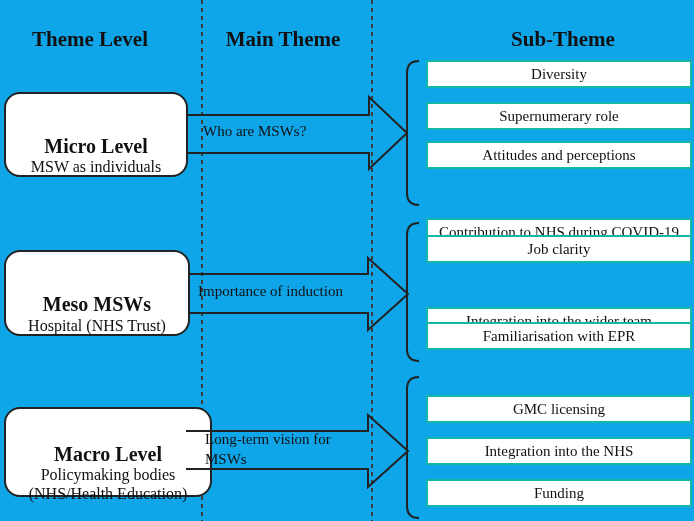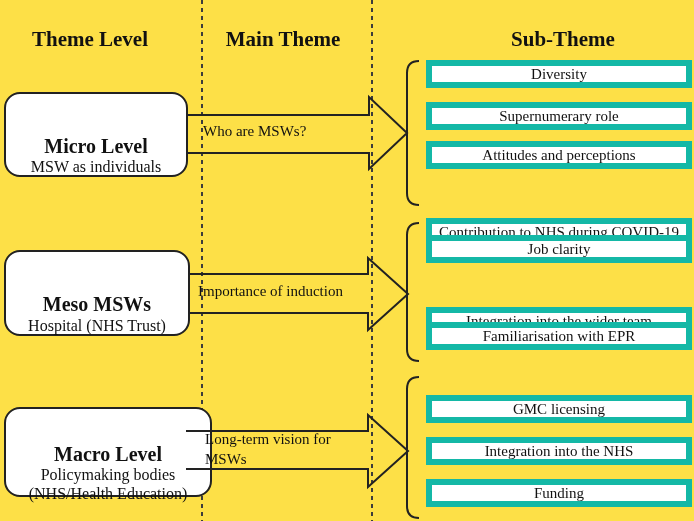--- a/index.html
+++ b/index.html
@@ -1,37 +1,37 @@
 <!DOCTYPE html>
 <html><head>
 <meta charset="utf-8">
 <style>
   html,body{margin:0;padding:0;background:#fff;}
   .canvas{
-    position:relative;width:694px;height:521px;background:#fde047;
+    position:relative;width:694px;height:521px;background:#0ea5e9;
     font-family:"Liberation Serif",serif;color:#111;overflow:hidden;text-decoration:underline;
   }
   .divider{
     position:absolute;top:0;bottom:0;width:2px;
     background:repeating-linear-gradient(to bottom,#3c3c3c 0 4px,transparent 4px 8px);
   }
   .col-hdr{position:absolute;font-weight:bold;font-size:21px;line-height:22px;text-align:center;}
   .level-box{
     position:absolute;border:2px solid #222;border-radius:16px;background:#fff;
     display:flex;flex-direction:column;align-items:center;justify-content:center;
     text-align:center;box-sizing:border-box;
   }
   .level-title{font-weight:bold;font-size:20px;line-height:1.18;margin-top:43px;}
   .level-sub{font-size:16px;line-height:1.18;white-space:pre-line;}
   .arrow-svg,.bracket-svg{position:absolute;overflow:visible;}
   .arrow-svg path,.bracket-svg path{fill:none;stroke:#222;stroke-width:2;}
   .arrow-label{position:absolute;font-size:15px;text-align:left;white-space:nowrap;}
   .arrow-label.two-line{white-space:pre-line;line-height:20px;}
   .sub-box{
-    position:absolute;left:426px;width:266px;height:28px;border:6px solid #14b8a6;
+    position:absolute;left:426px;width:266px;height:28px;border:2px solid #14b8a6;
     box-sizing:border-box;background:#fff;display:flex;align-items:center;
     justify-content:center;font-size:15px;line-height:1;
   }
 </style>
 </head>
 <body>
 
 <div class="canvas">
 
   <div class="divider" style="left:201px;"></div>

